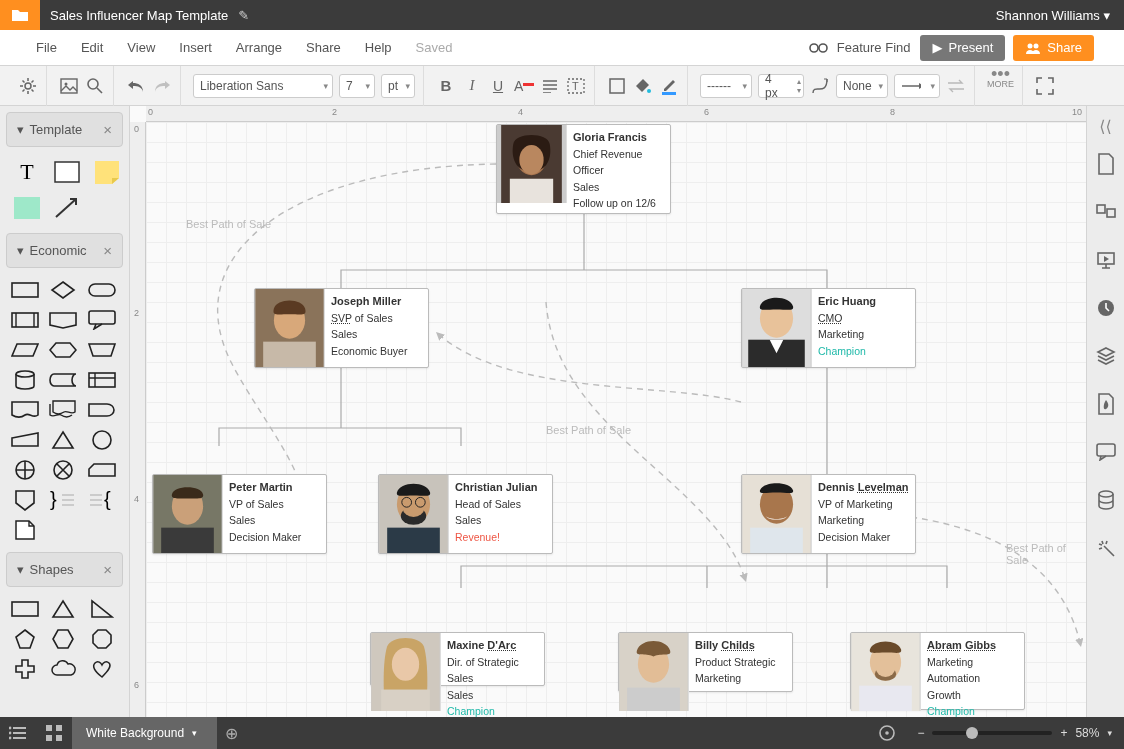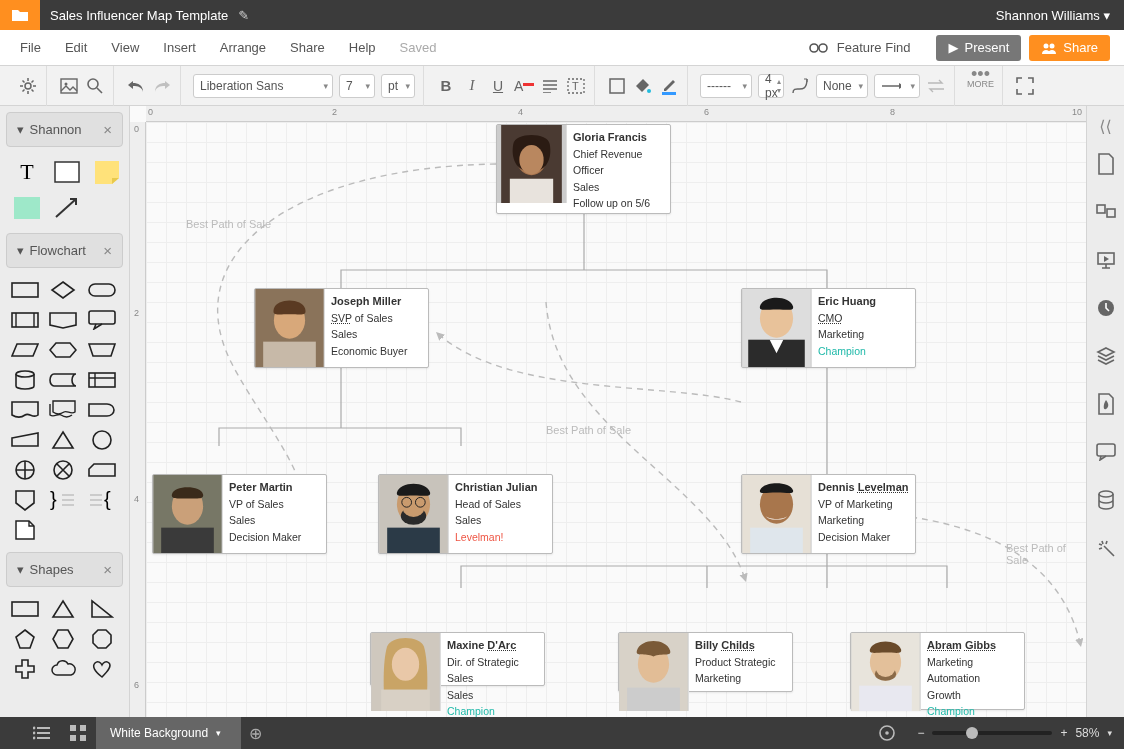--- a/index.html
+++ b/index.html
@@ -8,25 +8,25 @@
 
 
 #titlebar { height:30px; background:#3b3b3b; color:#fff; display:flex; align-items:center; font-size:13px; }
 #titlebar .folder { width:40px; height:30px; background:#ff8f1f; display:flex; align-items:center; justify-content:center; }
 #titlebar .title { padding:0 10px; font-weight:500; }
 #titlebar .pencil { color:#ccc; font-size:13px; cursor:pointer; }
 #titlebar .spacer { flex:1; }
 #titlebar .user { padding:0 14px; cursor:pointer; }
 
 
-#menubar { height:36px; background:#fff; border-bottom:1px solid #d4d4d4; display:flex; align-items:center; padding:0 8px; font-size:13px; color:#555; }
+#menubar { height:36px; background:#fff; border-bottom:1px solid #d4d4d4; display:flex; align-items:center; padding:0 24px; font-size:13px; color:#555; }
 #menubar .m { padding:0 12px; cursor:pointer; }
 #menubar .saved { color:#aaa; }
 #menubar .spacer { flex:1; }
-#menubar .ff { display:flex; align-items:center; gap:8px; color:#555; margin-right:26px; cursor:pointer; }
+#menubar .ff { display:flex; align-items:center; gap:8px; color:#555; margin-right:10px; cursor:pointer; }
 #menubar .btn { height:26px; padding:0 12px; border-radius:3px; display:flex; align-items:center; gap:6px; font-size:13px; cursor:pointer; }
 #menubar .btn.present { background:#777; color:#fff; margin-right:8px; }
 #menubar .btn.share { background:#ff8f1f; color:#fff; margin-right:6px; }
 
 
 #toolbar { height:40px; background:#f2f2f2; border-bottom:1px solid #d4d4d4; display:flex; align-items:center; padding:0 10px; gap:4px; font-size:13px; color:#555; }
 #toolbar .grp { display:flex; align-items:center; gap:6px; padding:0 8px; border-right:1px solid #ddd; height:40px; }
 #toolbar .grp:last-child { border-right:none; }
 #toolbar .ico { width:20px; height:20px; display:flex; align-items:center; justify-content:center; cursor:pointer; color:#666; }
 #toolbar select, #toolbar .sel { height:24px; border:1px solid #ccc; border-radius:3px; background:#fff; font-size:12px; padding:0 18px 0 6px; position:relative; display:flex; align-items:center; cursor:pointer; }
@@ -63,21 +63,21 @@
 .card .info .teal { color:#1fb9a9; }
 .hint { position:absolute; font-size:11px; color:#bbb; }
 .card.tall { height:90px; }
 
 
 #rdock { width:38px; background:#ececec; border-left:1px solid #d4d4d4; display:flex; flex-direction:column; align-items:center; padding-top:6px; gap:0; }
 #rdock .collapse { height:28px; width:100%; display:flex; align-items:center; justify-content:center; color:#888; cursor:pointer; }
 #rdock .ri { width:38px; height:48px; display:flex; align-items:center; justify-content:center; color:#666; cursor:pointer; }
 
 
-#bottom { position:absolute; left:0; right:0; bottom:0; height:32px; background:#3b3b3b; color:#ddd; display:flex; align-items:center; font-size:12px;padding-left:24px; }
+#bottom { position:absolute; left:0; right:0; bottom:0; height:32px; background:#3b3b3b; color:#ddd; display:flex; align-items:center; font-size:12px; }
 #bottom .bico { width:36px; height:32px; display:flex; align-items:center; justify-content:center; cursor:pointer; color:#bbb; }
 #bottom .tab { height:32px; padding:0 20px 0 14px; display:flex; align-items:center; cursor:pointer; background:#3b3b3b; }
 #bottom .tab.active { background:#666; color:#fff; }
 #bottom .tab .car { margin-left:8px; font-size:9px; }
 #bottom .add { width:30px; text-align:center; color:#aaa; font-size:16px; cursor:pointer; }
 #bottom .spacer { flex:1; }
 #bottom .zoom { display:flex; align-items:center; gap:8px; padding:0 12px; }
 #bottom .slider { width:120px; height:4px; background:#222; border-radius:2px; position:relative; }
 #bottom .slider .knob { position:absolute; top:-4px; left:34px; width:12px; height:12px; border-radius:50%; background:#bbb; }
 
@@ -224,21 +224,21 @@
           <path d="M3 12L12 3l2 2-9 9H3z" fill="#666"></path>
           <rect x="1" y="15" width="14" height="3" fill="#39f"></rect>
         </svg>
       </div>
   </div>
   <div class="grp">
     <div class="sel" style="width:52px">
         <span>------</span>
         <span class="car">▾</span>
       </div>
-    <div class="sel" style="width:26px">
+    <div class="sel" style="width:46px">
         <span>4 px</span>
         <span class="car" style="right:2px;font-size:8px">▴<br>▾</span>
       </div>
     <div class="ico">
         <svg width="18" height="18">
           <path d="M2 16c0-10 14 4 14-14" fill="none" stroke="#666" stroke-width="1.4"></path>
           <path d="M13 2l3 0 0 3" fill="none" stroke="#666"></path>
         </svg>
       </div>
     <div class="sel" style="width:52px">
@@ -269,21 +269,21 @@
             <path d="M1 6V1h5M17 6V1h-5M1 12v5h5M17 12v5h-5"></path>
           </g>
         </svg>
       </div>
   </div>
 </div>
 
 <div id="main">
 
   <div id="shapes">
-    <div class="sect">▾ <span>Shannon</span><span class="x">×</span></div>
+    <div class="sect">▾ <span>Template</span><span class="x">×</span></div>
     <div class="grid big">
       <div class="s">
           <span style="font-size:22px;font-family:serif">T</span>
         </div>
       <div class="s">
           <svg width="28" height="24">
             <rect x="2" y="2" width="24" height="20" fill="#fff" stroke="#333" stroke-width="1.5"></rect>
           </svg>
         </div>
       <div class="s">
@@ -299,21 +299,21 @@
         </div>
       <div class="s">
           <svg width="28" height="24">
             <path d="M3 21L23 3" stroke="#333" stroke-width="2"></path>
             <path d="M17 3h6v6" fill="none" stroke="#333" stroke-width="2"></path>
           </svg>
         </div>
       <div class="s"></div>
     </div>
 
-    <div class="sect">▾ <span>Flowchart</span><span class="x">×</span></div>
+    <div class="sect">▾ <span>Economic</span><span class="x">×</span></div>
     <div class="grid">
       <div class="s">
           <svg width="28" height="20">
             <rect x="1" y="3" width="26" height="14" fill="none" stroke="#222" stroke-width="1.6"></rect>
           </svg>
         </div>
       <div class="s">
           <svg width="26" height="20">
             <path d="M13 2l11 8-11 8L2 10z" fill="none" stroke="#222" stroke-width="1.6"></path>
           </svg>
@@ -544,21 +544,21 @@
       <div class="card tall" style="left:350px;top:2px">
         <div class="photo">
             <svg viewBox="0 0 70 90">
               <rect width="70" height="90" fill="#4a3a32"></rect>
               <ellipse cx="35" cy="36" rx="18" ry="22" fill="#a9754f"></ellipse>
               <path d="M14 22c2-14 40-14 42 0 3 16-3 32-21 32S11 38 14 22z" fill="#2b1b13"></path>
               <ellipse cx="35" cy="40" rx="14" ry="17" fill="#b9875f"></ellipse>
               <rect x="10" y="62" width="50" height="30" fill="#e8e3dd"></rect>
             </svg>
           </div>
-        <div class="info"><b>Gloria Francis</b><br><span>Chief Revenue Officer</span><br><span>Sales</span><br><span>Follow up on 5/6</span></div>
+        <div class="info"><b>Gloria Francis</b><br><span>Chief Revenue Officer</span><br><span>Sales</span><br><span>Follow up on 12/6</span></div>
       </div>
 
       <div class="card" style="left:108px;top:166px">
         <div class="photo">
             <svg viewBox="0 0 70 80">
               <rect width="70" height="80" fill="#8a735a"></rect>
               <ellipse cx="35" cy="32" rx="16" ry="19" fill="#d8a87a"></ellipse>
               <path d="M19 20c3-11 29-11 32 0 2 8-3 6-16 6s-18 2-16-6z" fill="#5a3a22"></path>
               <rect x="8" y="54" width="54" height="28" fill="#c7b9a8"></rect>
             </svg>
@@ -597,21 +597,21 @@
               <rect width="70" height="80" fill="#c8c3bb"></rect>
               <ellipse cx="35" cy="30" rx="17" ry="20" fill="#c99b6e"></ellipse>
               <path d="M18 18c3-12 31-12 34 0 1 5-6 3-17 3s-18 2-17-3z" fill="#1a1a1a"></path>
               <ellipse cx="35" cy="42" rx="13" ry="9" fill="#2a2a2a"></ellipse>
               <ellipse cx="35" cy="34" rx="11" ry="9" fill="#c99b6e"></ellipse>
               <circle cx="28" cy="28" r="5" fill="none" stroke="#222"></circle>
               <circle cx="42" cy="28" r="5" fill="none" stroke="#222"></circle>
               <rect x="8" y="54" width="54" height="28" fill="#2b3a47"></rect>
             </svg>
           </div>
-        <div class="info"><b>Christian Julian</b><br><span>Head of Sales</span><br><span>Sales</span><br><span class="red">Levelman!</span></div>
+        <div class="info"><b>Christian Julian</b><br><span>Head of Sales</span><br><span>Sales</span><br><span class="red">Revenue!</span></div>
       </div>
 
       <div class="card" style="left:595px;top:352px">
         <div class="photo">
             <svg viewBox="0 0 70 80">
               <rect width="70" height="80" fill="#e6e0d6"></rect>
               <ellipse cx="35" cy="30" rx="17" ry="20" fill="#a8764c"></ellipse>
               <path d="M18 16c3-10 31-10 34 0 1 4-6 2-17 2s-18 2-17-2z" fill="#1a1a1a"></path>
               <path d="M24 42c3 4 19 4 22 0-2 5-20 5-22 0z" fill="#fff"></path>
               <rect x="8" y="54" width="54" height="28" fill="#dfe6ec"></rect>

